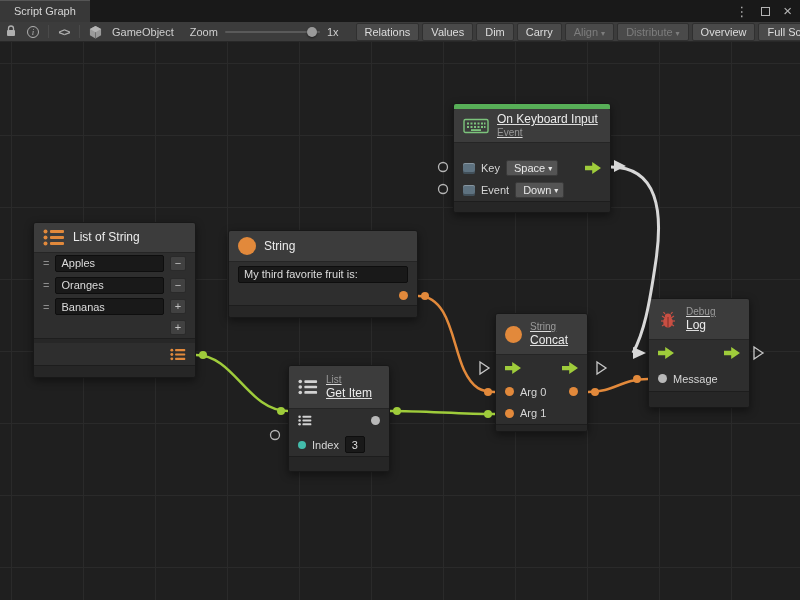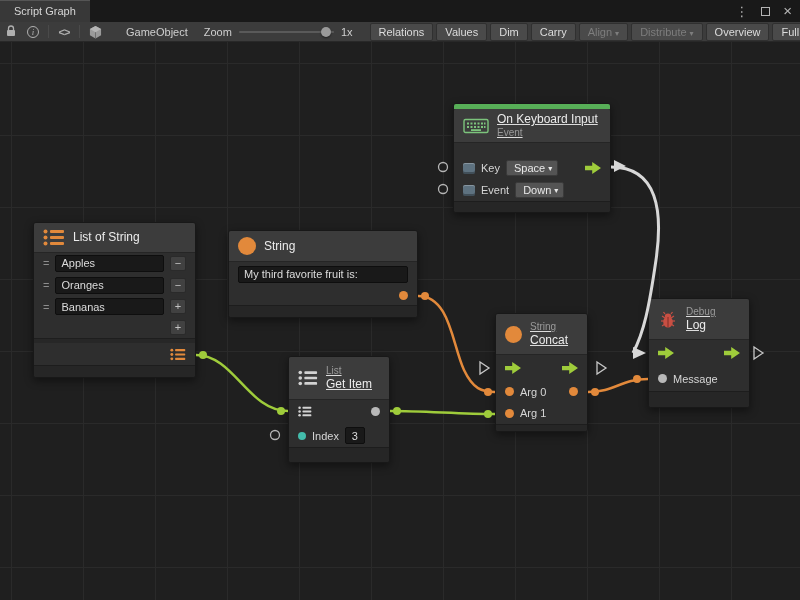--- a/index.html
+++ b/index.html
@@ -16,21 +16,21 @@
   .win-max { width:9px; height:9px; border:1.5px solid #b5b5b5; display:inline-block; }
   .win-close { font-size:15px; line-height:12px; }
 
   
   .toolbar { position:absolute; top:22px; left:0; width:800px; height:20px; background:#3c3c3c; border-bottom:1px solid #282828; display:flex; align-items:center; font-size:11px; color:#cfcfcf; overflow:hidden; white-space:nowrap; }
   .toolbar > * { flex-shrink:0; }
   .t-icon { display:flex; align-items:center; justify-content:center; width:22px; height:20px; }
   .t-sep { width:1px; height:13px; background:#2c2c2c; margin:0 4px; border-right:1px solid #4a4a4a; }
   .circle-i { width:12px; height:12px; border:1px solid #b0b0b0; border-radius:50%; font-size:9px; line-height:10px; text-align:center; color:#b0b0b0; font-family:"Liberation Serif", serif; font-style:italic; }
   .code-glyph { font-size:11px; font-weight:bold; color:#b0b0b0; letter-spacing:-1px; }
-  .go-label { margin-left:20px; color:#cfcfcf; }
+  .go-label { margin-left:6px; color:#cfcfcf; }
   .zoom-label { margin-left:16px; }
   .slider { position:relative; width:95px; height:20px; margin:0 7px; }
   .slider-track { position:absolute; top:9px; left:0; width:95px; height:2px; background:#5a5a5a; border-radius:1px; }
   .slider-handle { position:absolute; top:5px; left:82px; width:10px; height:10px; border-radius:50%; background:#9a9a9a; box-shadow:0 1px 2px rgba(0,0,0,.5); }
   .zoom-val { margin-right:14px; }
   .tbtn { height:18px; line-height:17px; padding:0 8px; margin-left:3px; background:#4a4a4a; border:1px solid #303030; border-radius:2px; color:#dcdcdc; }
   .tbtn.disabled { color:#7d7d7d; }
   .dd-arrow { font-size:8px; margin-left:3px; color:inherit; }
 
   
@@ -77,21 +77,21 @@
   .list-gap { height:6px; background:#272727; border-top:1px solid #1e1e1e; }
   .list-port-row { height:22px; }
   #node-list .n-footer { height:12px; }
 
   #node-string { left:228px; top:188px; width:190px; height:88px; display:flex; flex-direction:column; }
   #node-string .n-header { height:32px; }
   .str-field-row { height:24px; }
   .str-port-row { height:20px; justify-content:flex-end; }
   #node-string .n-footer { height:12px; }
 
-  #node-getitem { left:288px; top:314px; width:102px; height:107px; display:flex; flex-direction:column; }
+  #node-getitem { left:288px; top:323px; width:102px; height:107px; display:flex; flex-direction:column; }
   #node-getitem .n-header { height:44px; }
   #node-getitem .prow { height:24px; }
   #node-getitem .n-footer { height:15px; margin-top:auto; }
 
   #node-concat { left:495px; top:271px; width:93px; height:119px; display:flex; flex-direction:column; }
   #node-concat .n-header { height:42px; }
   .concat-flow { height:26px; }
   .concat-arg { height:22px; }
   #node-concat .n-footer { height:7px; margin-top:auto; }
 

